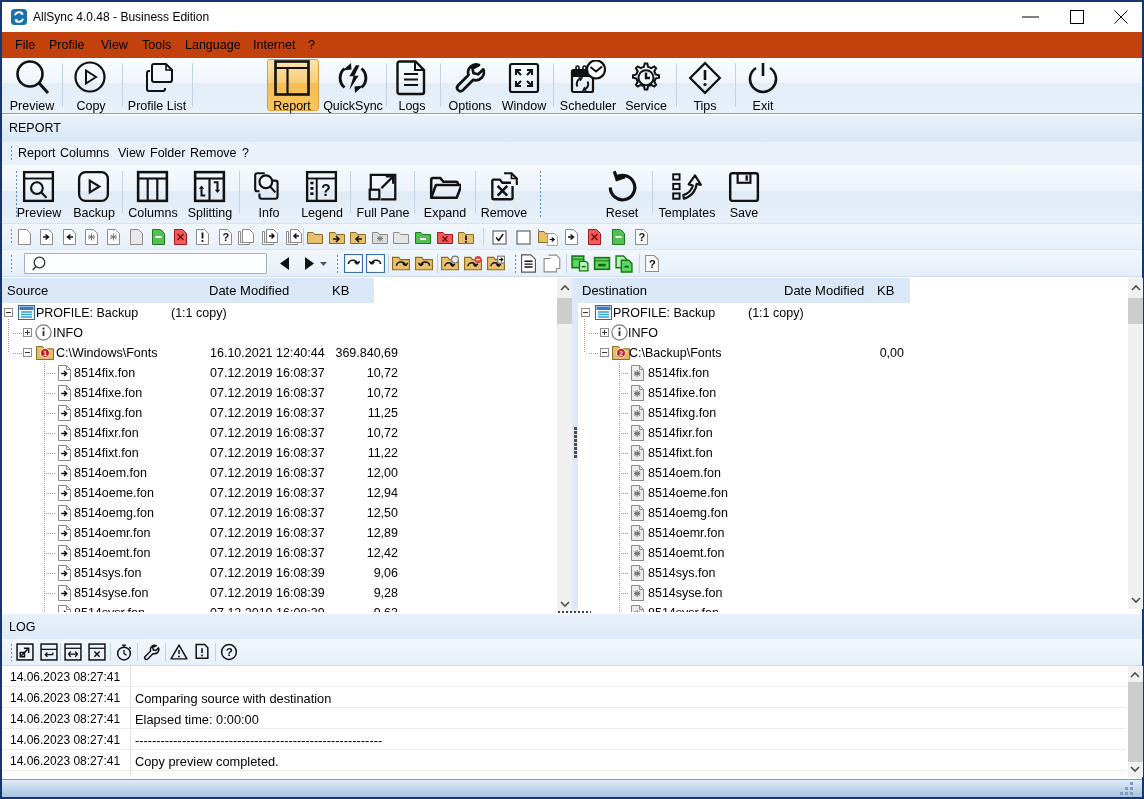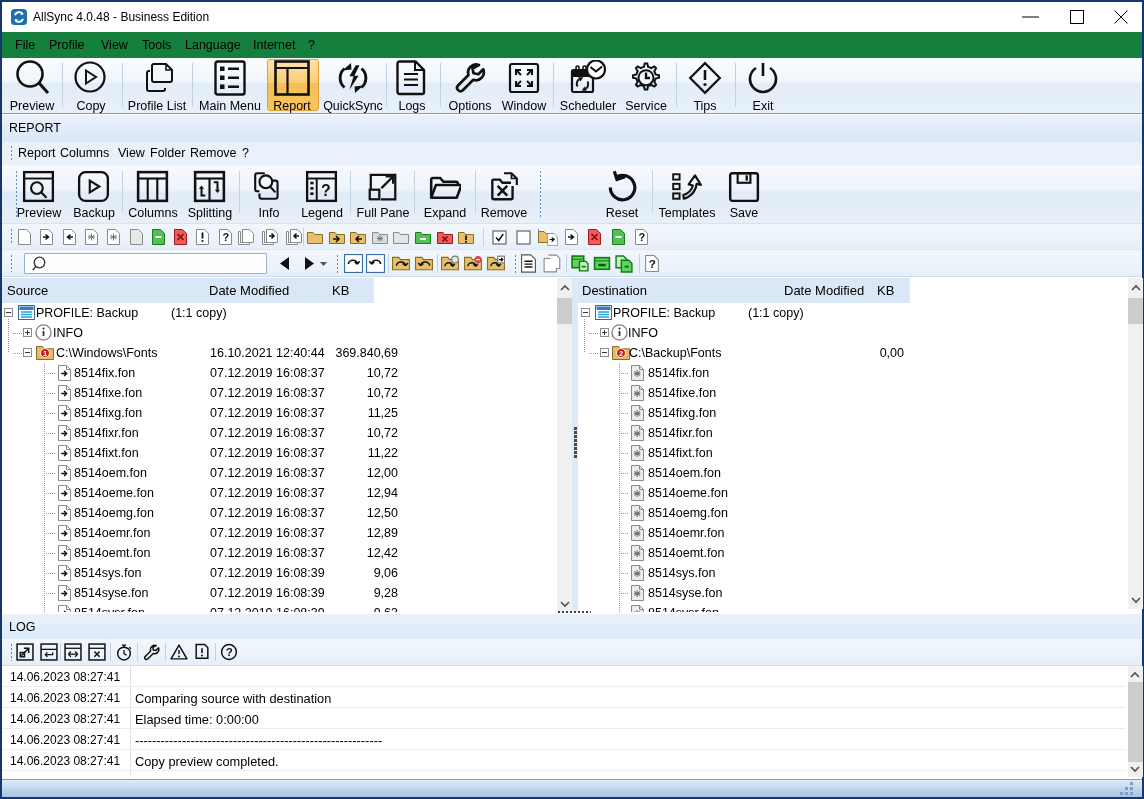--- a/index.html
+++ b/index.html
@@ -3,21 +3,21 @@
 <meta charset="utf-8">
 <style>
 * { margin:0; padding:0; box-sizing:border-box; }
 html,body { width:1144px; height:799px; overflow:hidden; }
 body { font-family:"Liberation Sans", sans-serif; font-size:12px; color:#111; }
 #win { position:absolute; left:0; top:0; width:1144px; height:799px;
        border:2px solid #16366e; background:#fff; }
 .abs { position:absolute; }
 #titlebar { left:0; top:0; width:1140px; height:30px; background:#fff; }
 #apptitle { position:absolute; left:31px; top:8px; font-size:12px; color:#000; }
-#menubar { left:0; top:30px; width:1140px; height:26px; background:#15803d;text-decoration:underline; }
+#menubar { left:0; top:30px; width:1140px; height:26px; background:#c2410c;text-decoration:underline; }
 #menubar span { position:absolute; top:6px; font-size:12.5px; color:#000; }
 #toolbar1 { left:0; top:56px; width:1140px; height:56px;
     background:linear-gradient(#fbfdfe,#eef5fc 45%,#e2edf8 46%,#e8f1fa);
     border-bottom:1px solid #7da0c4; }
 .tb1btn { position:absolute; top:2px; height:51px; text-align:center; }
 .tb1lbl { position:absolute; width:100%; top:39px; font-size:12.5px; color:#000; text-align:center; }
 .vsep1 { position:absolute; top:5px; width:1px; height:44px; background:#c3d2e2; }
 #reportBtnBg { position:absolute; left:265px; top:1px; width:52px; height:52px;
     background:linear-gradient(#fce3ae,#f9cd77 45%,#f6bd55 46%,#f8c560);
     border:1px solid #dfa136; border-radius:3px; }
@@ -295,26 +295,20 @@
           <use href="#i-playc"></use>
         </svg>
         <div class="tb1lbl">Copy</div>
       </div>
       <div class="tb1btn" style="left:110px;width:90px">
         <svg class="abs" style="left:27px;top:0px" width="36" height="36" viewBox="0 0 36 36">
           <use href="#i-pages"></use>
         </svg>
         <div class="tb1lbl">Profile List</div>
       </div>
-      <div class="tb1btn" style="left:183px;width:90px">
-        <svg class="abs" style="left:27px;top:0px" width="36" height="36" viewBox="0 0 36 36">
-          <use href="#i-mainmenu"></use>
-        </svg>
-        <div class="tb1lbl">Main Menu</div>
-      </div>
       <div class="tb1btn" style="left:245px;width:90px">
         <svg class="abs" style="left:27px;top:0px" width="36" height="36" viewBox="0 0 36 36">
           <use href="#i-report"></use>
         </svg>
         <div class="tb1lbl">Report</div>
       </div>
       <div class="tb1btn" style="left:365px;width:90px">
         <svg class="abs" style="left:27px;top:0px" width="36" height="36" viewBox="0 0 36 36">
           <use href="#i-logs"></use>
         </svg>

